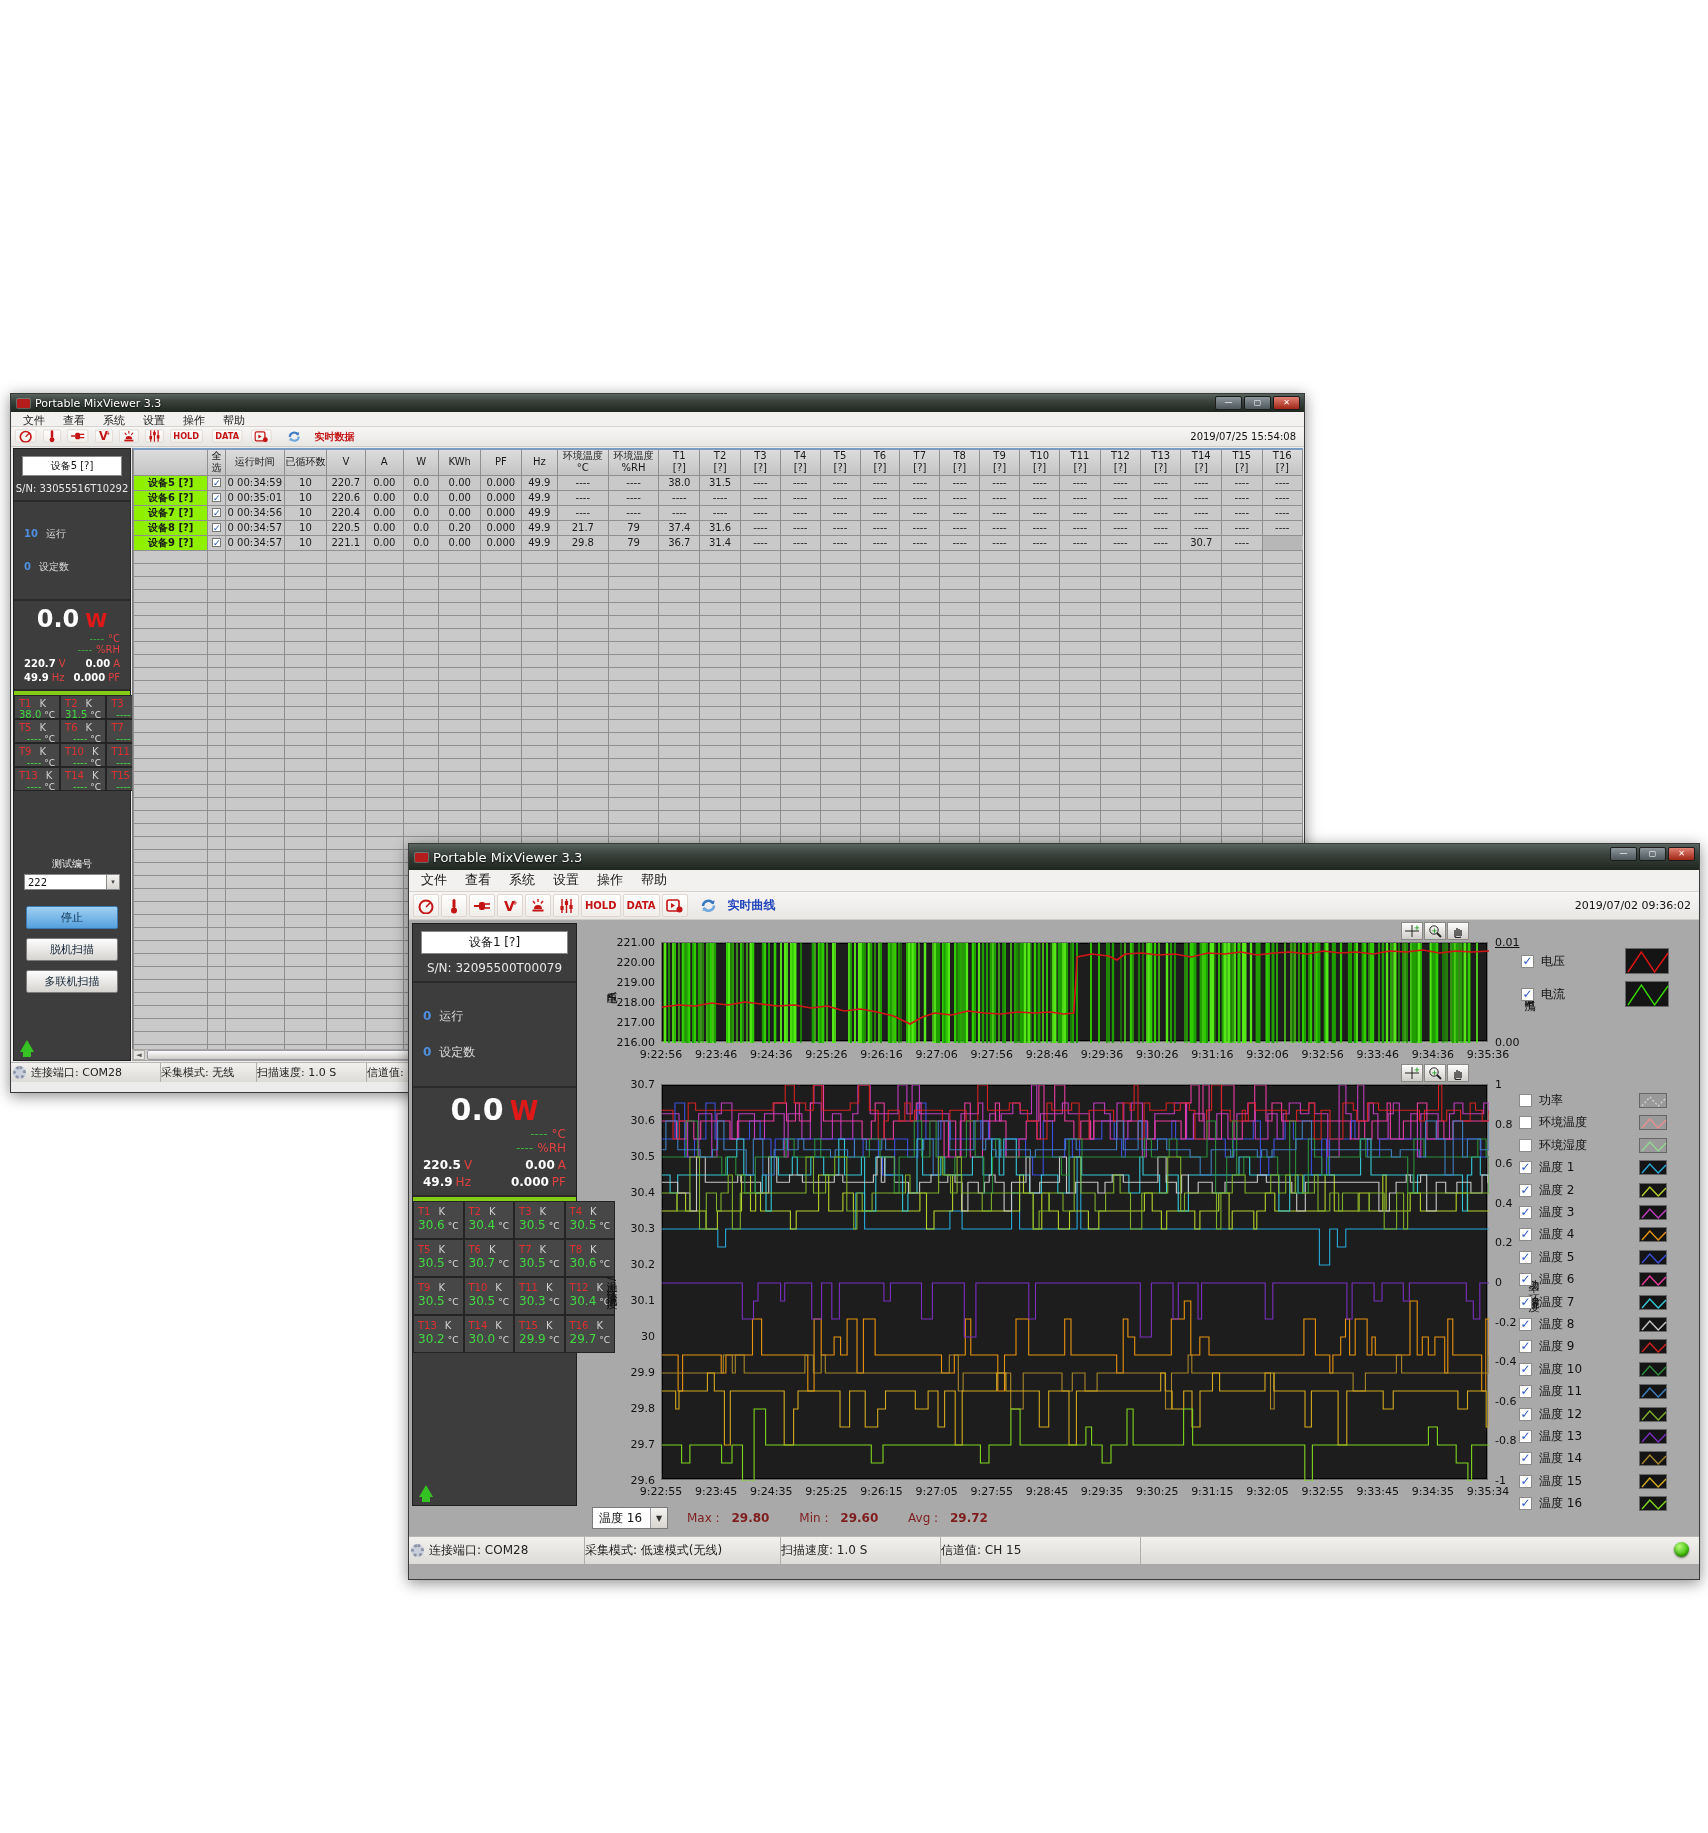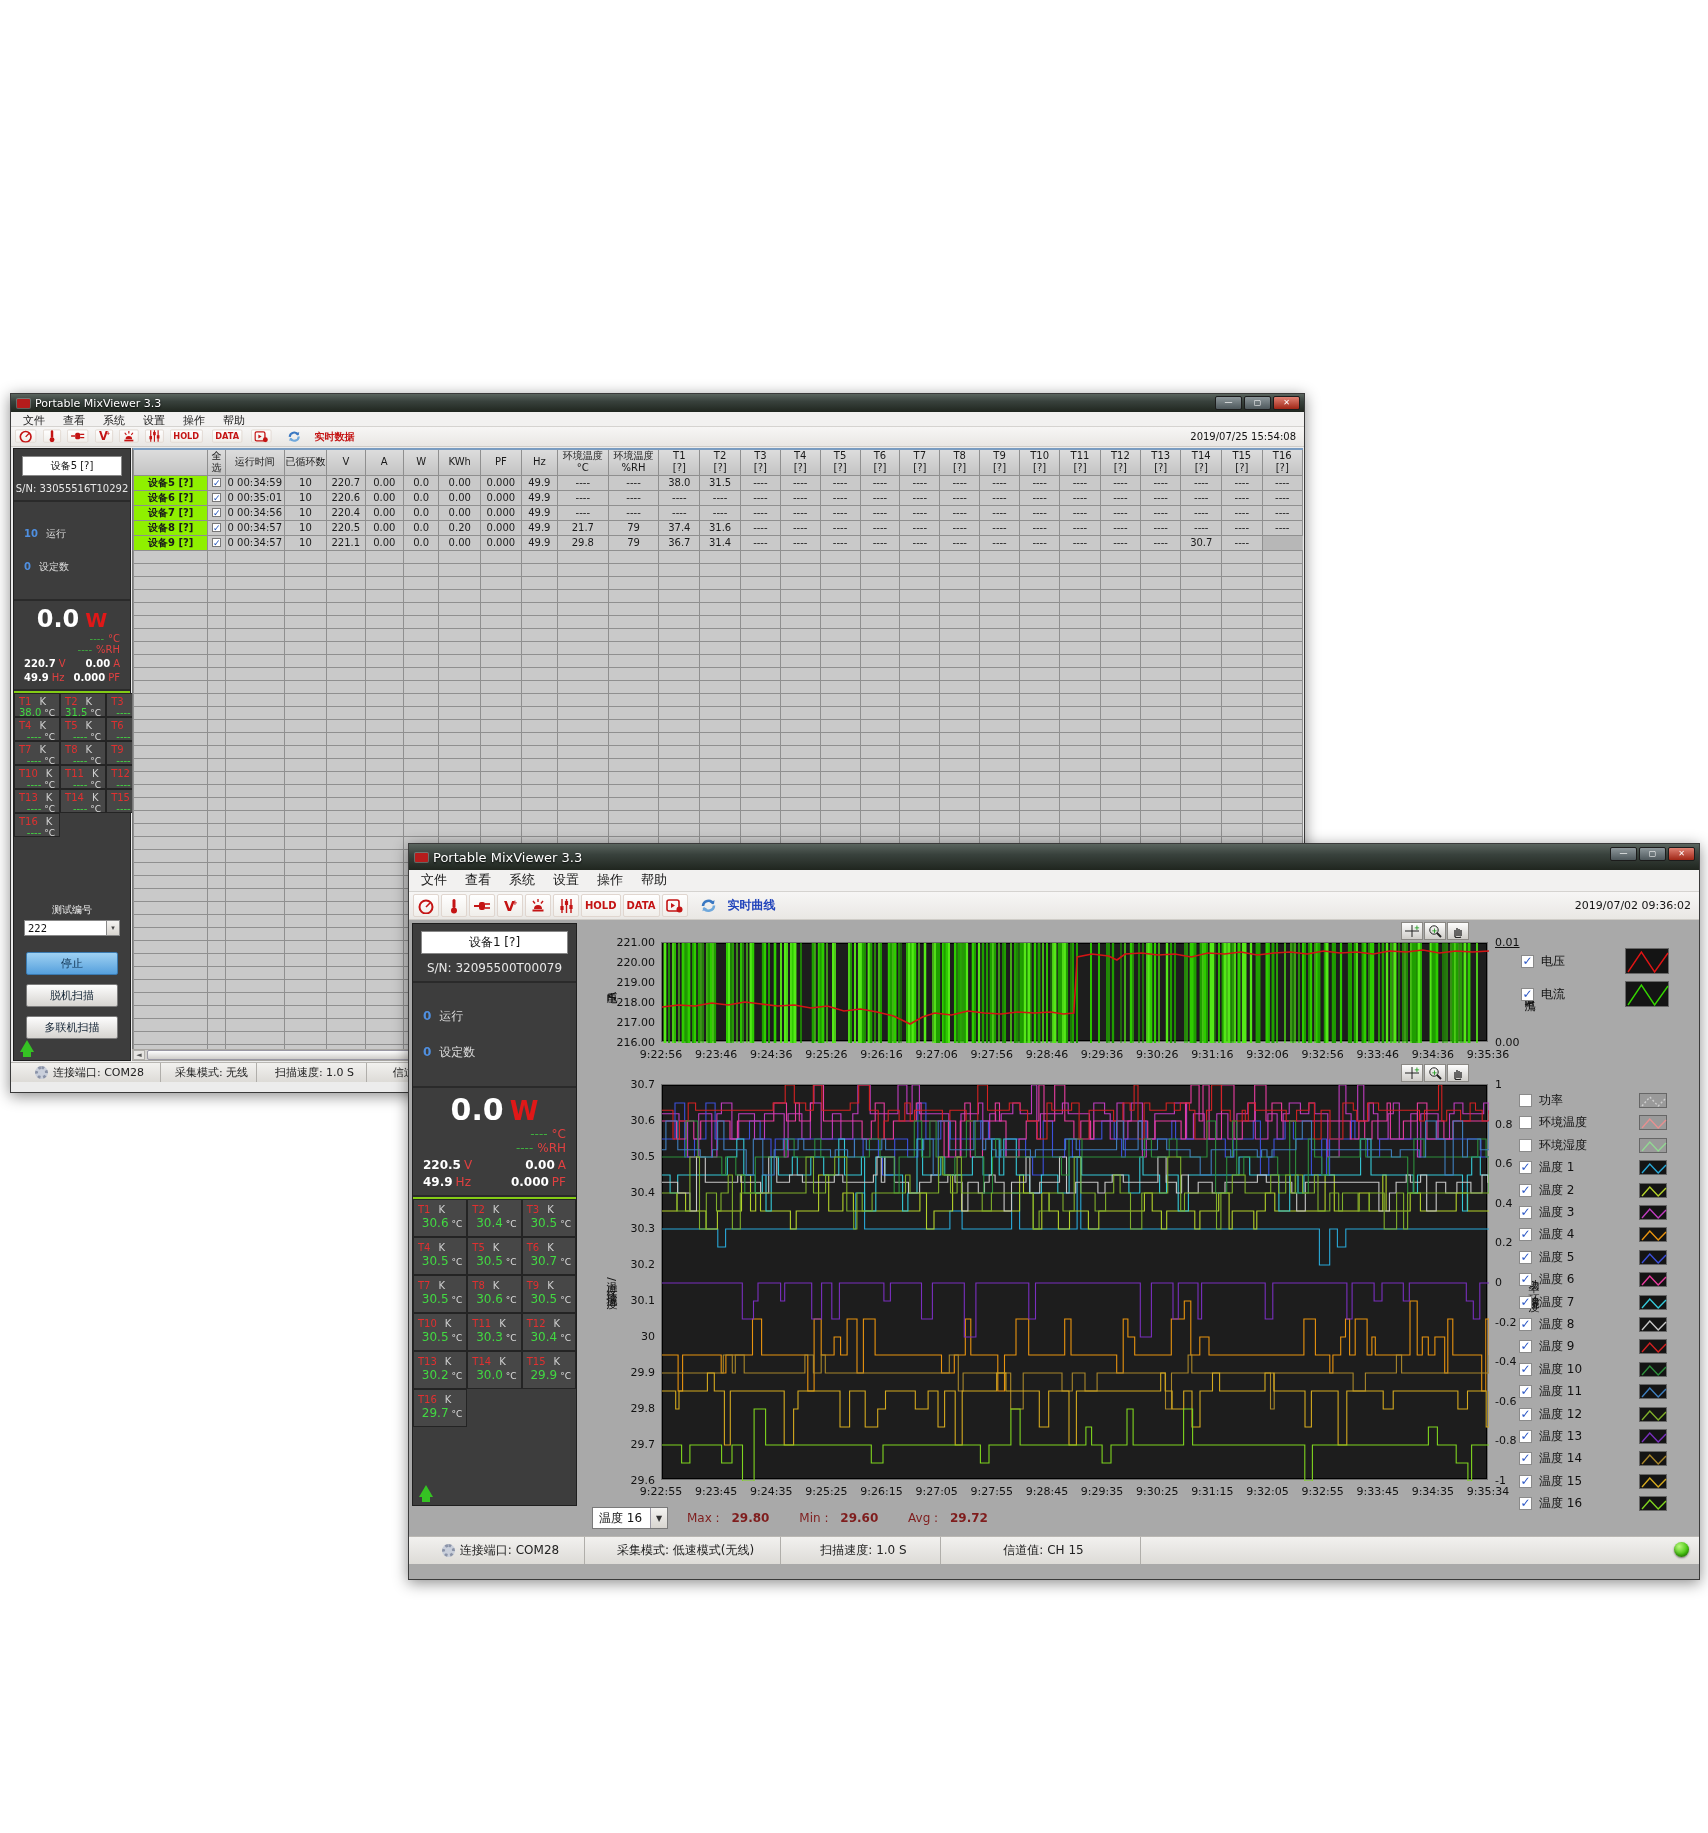--- a/index.html
+++ b/index.html
@@ -31,21 +31,21 @@
   .counts .num{color:#4f8fe0;font-weight:bold;margin-right:8px;}
   .powerpanel{padding:4px 10px 6px 10px;border-bottom:2px solid #2a2a2a;}
   .bigw{text-align:center;}
   .bigw .val{color:#fff;font-weight:bold;}
   .bigw .unit{color:#e01818;font-weight:bold;margin-left:6px;}
   .dashline{text-align:right;color:#3fae3f;}
   .dashline .u{color:#e04040;margin-left:4px;}
   .varow{display:flex;justify-content:space-between;margin-top:3px;}
   .varow .v{color:#fff;font-weight:bold;}
   .varow .u{color:#e04040;margin-left:3px;}
-  .tgrid{display:grid;grid-template-columns:1fr 1fr 1fr;border-top:2px solid #84cc16;}
+  .tgrid{display:grid;grid-template-columns:1fr 1fr 1fr 1fr;border-top:4px solid #84cc16;}
   .tcell{border:1px solid #242424;background:#474747;position:relative;padding:2px 4px 1px 4px;}
   .tcell .tl{color:#e03030;font-size:10px;}
   .tcell .tk{color:#cfcfcf;font-size:10px;margin-left:8px;}
   .tcell .tv{display:block;text-align:right;color:#42d942;}
   .tcell .tu{color:#ddd;margin-left:3px;font-size:9px;}
   .uparrow{position:absolute;left:6px;width:0;height:0;border-left:7px solid transparent;border-right:7px solid transparent;border-bottom:12px solid #35c223;}
   .uparrow:after{content:"";position:absolute;left:-4px;top:12px;width:8px;height:5px;background:#35c223;}
 
   
   #btablewrap{position:absolute;overflow:hidden;background:#b7b7b7;border-left:1px solid #777;}
@@ -53,21 +53,21 @@
   table.grid td,table.grid th{border:1px solid #8f8f8f;font-size:10px;color:#1a1a1a;text-align:center;padding:0;overflow:hidden;white-space:nowrap;}
   table.grid th{background:linear-gradient(#dcdcdc,#c3c3c3);border-top:2px solid #7a9cc0;font-weight:normal;line-height:12px;}
   table.grid td{background:#c9c9c9;height:13px;}
   td.rowlabel{background:#8ff000 !important;color:#7c2810;text-align:left;padding-left:3px;border:1px solid #9a5a20;font-weight:bold;}
   .cbx{display:inline-block;width:9px;height:9px;background:#fff;border:1px solid #777;color:#2255bb;font-size:9px;line-height:8px;}
   .hscroll{position:absolute;height:12px;background:#d4d2cf;border:1px solid #a8a6a2;display:flex;align-items:center;}
   .hs-btn{width:12px;height:10px;background:#e7e5e2;border:1px solid #b0aeaa;font-size:7px;line-height:9px;text-align:center;color:#555;}
   .hs-thumb{height:10px;background:linear-gradient(#fdfdfd,#cfcdc9);border:1px solid #9a98a4;border-radius:2px;flex:0 0 320px;margin-left:2px;}
 
   .statusbar{position:absolute;display:flex;align-items:center;background:linear-gradient(#f2f1ef,#dddbd7);border-top:1px solid #b9b7b3;font-size:11px;color:#222;}
-  .st-sec{border-right:1px solid #b0aeaa;height:100%;display:flex;align-items:center;padding-left:6px;justify-content:center;}
+  .st-sec{border-right:1px solid #b0aeaa;height:100%;display:flex;align-items:center;}
   .gear{width:13px;height:13px;border-radius:50%;border:3px dotted #8a93a8;background:#c9cfdb;margin:0 5px 0 2px;}
   .led{position:absolute;right:10px;width:15px;height:15px;border-radius:50%;background:radial-gradient(circle at 35% 30%,#b9f77e,#46c60e 60%,#2f8f08);box-shadow:0 1px 2px rgba(0,0,0,.5), inset 0 -2px 3px rgba(0,0,0,.3);}
   .plot{position:absolute;background:#1d1d1d;border:1px solid #6f6f6f;box-shadow:inset 0 0 0 1px #000;}
   .ytick{position:absolute;font-size:11px;color:#111;white-space:nowrap;}
   .xtick{position:absolute;font-size:11px;color:#111;white-space:nowrap;transform:translateX(-50%);}
   .vlabel{position:absolute;font-size:11px;color:#111;writing-mode:vertical-rl;letter-spacing:2px;}
   .chart-tools{position:absolute;display:flex;gap:1px;}
   .ct-btn{width:22px;height:18px;background:linear-gradient(#fdfdfd,#cfcdc9);border:1px solid #8a8884;display:flex;align-items:center;justify-content:center;}
   .legend-item{position:absolute;display:flex;align-items:center;}
   .legend-item .cbbig{width:13px;height:13px;background:#fff;border:1px solid #8a8a8a;color:#2a56c6;font-size:12px;line-height:11px;text-align:center;margin-right:7px;}

